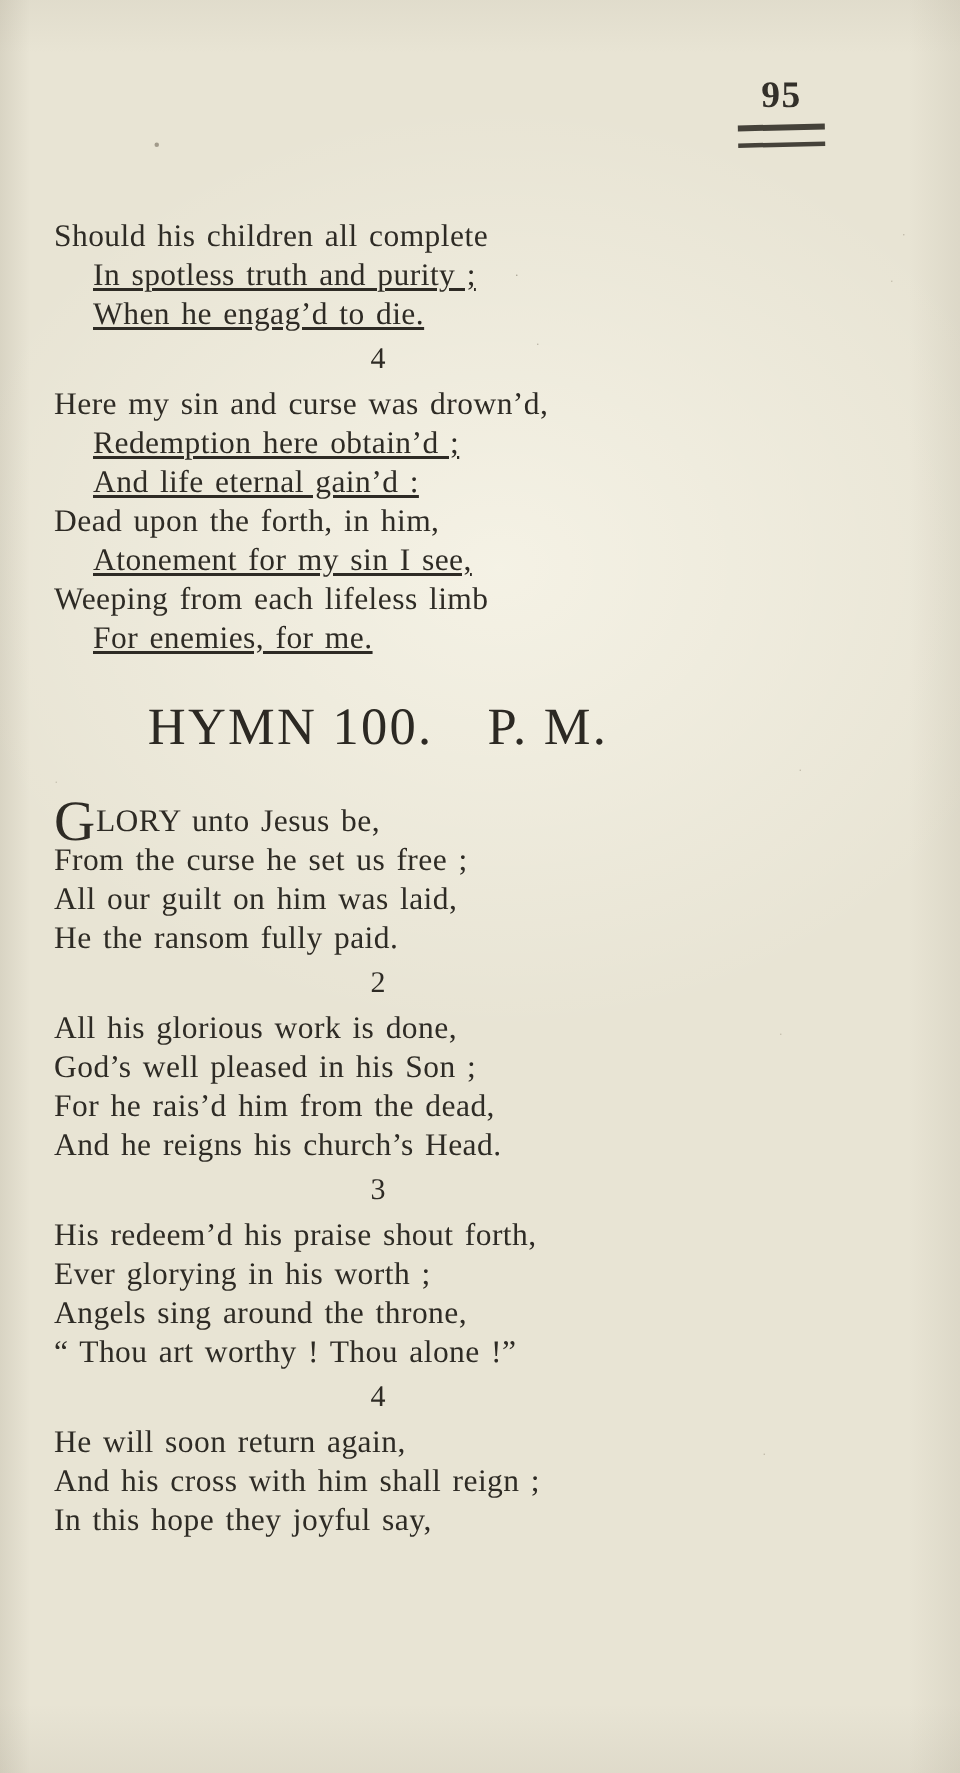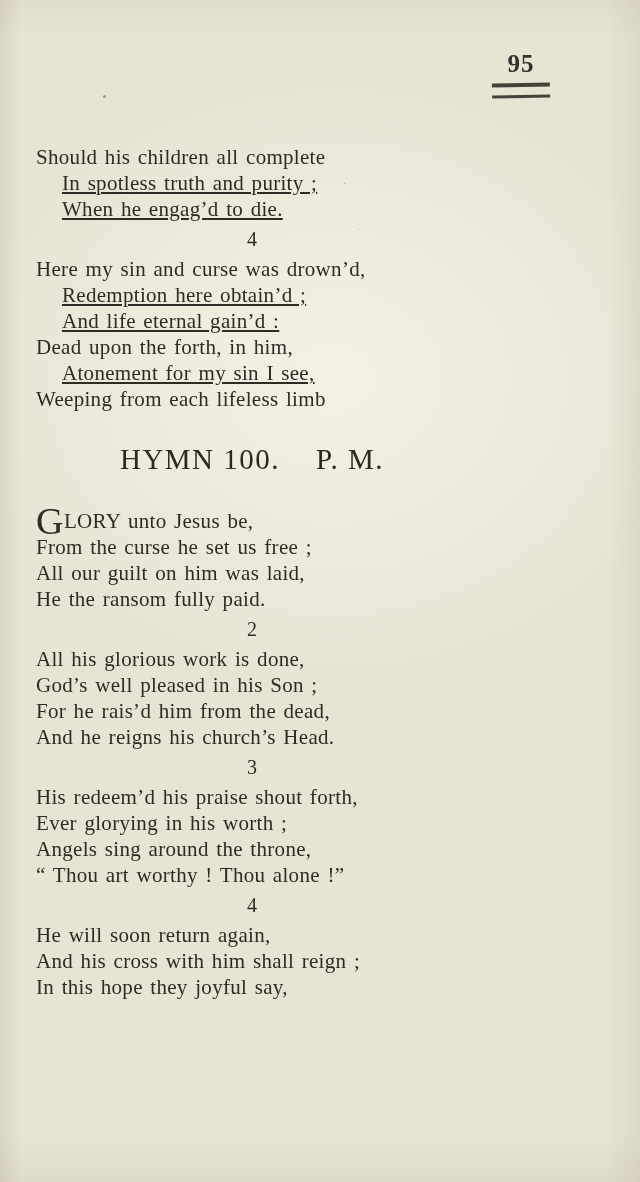--- a/index.html
+++ b/index.html
@@ -89,21 +89,21 @@
     text-decoration: underline;
   }
   .verse-number {
     text-align: center;
     font-size: 20px;
     line-height: 26px;
     margin: 4px 0 4px;
   }
   .hymn-heading {
     text-align: center;
-    font-size: 29px;
+    font-size: 35px;
     letter-spacing: 1.5px;
     line-height: 34px;
     margin: 30px 0 32px;
     color: #2c2923;
   }
   .hymn-meter {
     margin-left: 36px;
   }
   .dropcap {
     font-size: 38px;
@@ -130,20 +130,21 @@
         <div class="line indent">When he engag’d to die.</div>
       </div>
       <div class="verse-number">4</div>
       <div class="stanza">
         <div class="line">Here my sin and curse was drown’d,</div>
         <div class="line indent">Redemption here obtain’d ;</div>
         <div class="line indent">And life eternal gain’d :</div>
         <div class="line">Dead upon the forth, in him,</div>
         <div class="line indent">Atonement for my sin I see,</div>
         <div class="line">Weeping from each lifeless limb</div>
+        <div class="line indent">For enemies, for me.</div>
       </div>
       <div class="hymn-heading"><span class="hymn-title">HYMN 100.</span><span class="hymn-meter">P. M.</span></div>
       <div class="stanza">
         <div class="line"><span class="dropcap">G</span>LORY unto Jesus be,</div>
         <div class="line">From the curse he set us free ;</div>
         <div class="line">All our guilt on him was laid,</div>
         <div class="line">He the ransom fully paid.</div>
       </div>
       <div class="verse-number">2</div>
       <div class="stanza">

